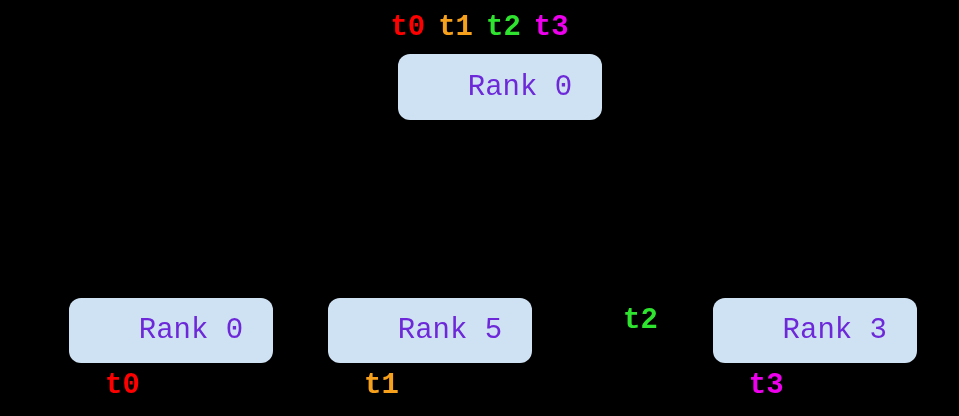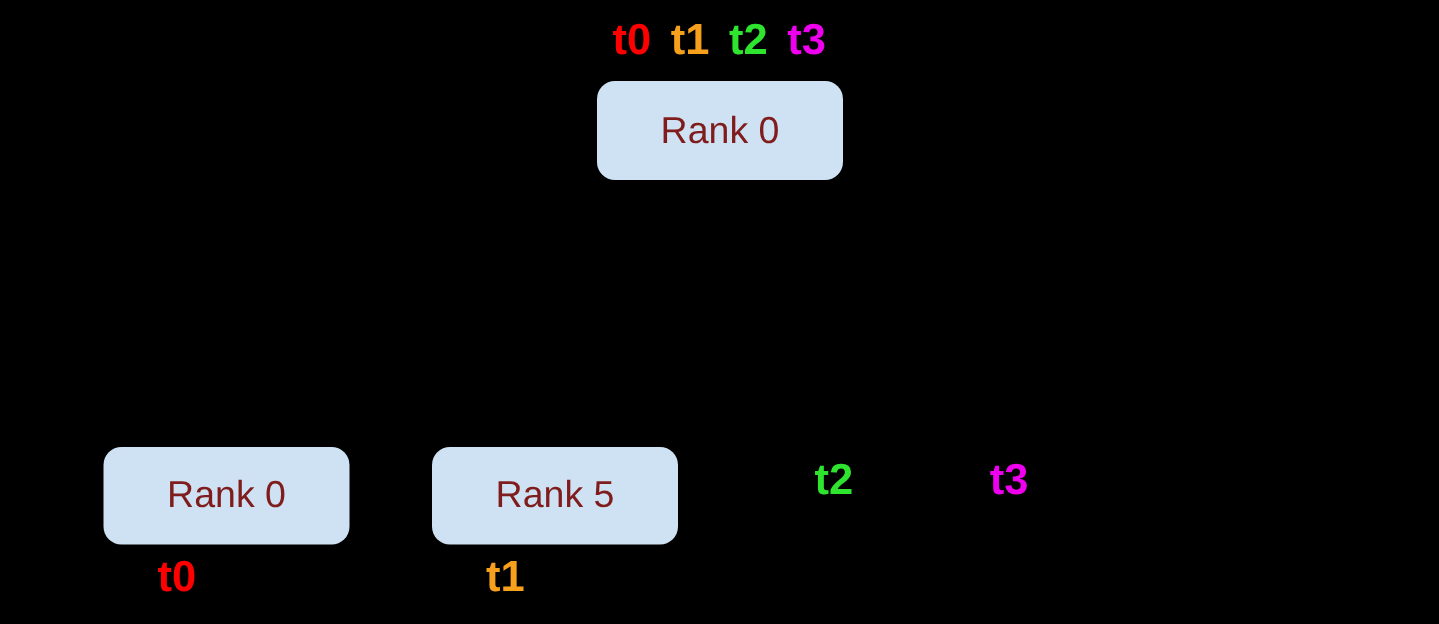--- a/index.html
+++ b/index.html
@@ -5,43 +5,44 @@
   html, body {
     margin: 0;
     padding: 0;
     background: #000000;
   }
   .canvas {
     position: relative;
     width: 959px;
     height: 416px;
     background: #000000;
-    font-family: Liberation Sans, sans-serif;
+    font-family: Liberation Mono, monospace;
     overflow: hidden;
   }
   .top-threads {
     position: absolute;
     top: 13px;
     left: 0;
     width: 100%;
     display: flex;
     justify-content: center;
     gap: 13px;
     font-size: 29px;
     font-weight: bold;
     line-height: 1;
   }
   .node-box {
     background: #cfe2f3;
     border-radius: 12px;
     display: flex;
     align-items: center;
     justify-content: center;
-    font-size: 25px;
-    color: #7f1d1d;
+    font-size: 29px;
+    color: #6d28d9;
+    padding-left: 40px;
   }
   .root-node {
     position: absolute;
     left: 398px;
     top: 54px;
     width: 164px;
     height: 66px;
   }
   .leaf-row {
     position: absolute;
@@ -96,18 +97,21 @@
         <span>Rank 5</span>
       </div>
       <div class="leaf-thread" style="color: rgb(246, 160, 27);">t1</div>
     </div>
 
     <div class="leaf">
       <div class="leaf-thread" style="color: rgb(46, 228, 46);">t2</div>
     </div>
 
     <div class="leaf">
+      <div class="node-box">
+        <span>Rank 3</span>
+      </div>
       <div class="leaf-thread" style="color: rgb(238, 0, 238);">t3</div>
     </div>
 
   </div>
 
 </div>
 
 </body></html>

